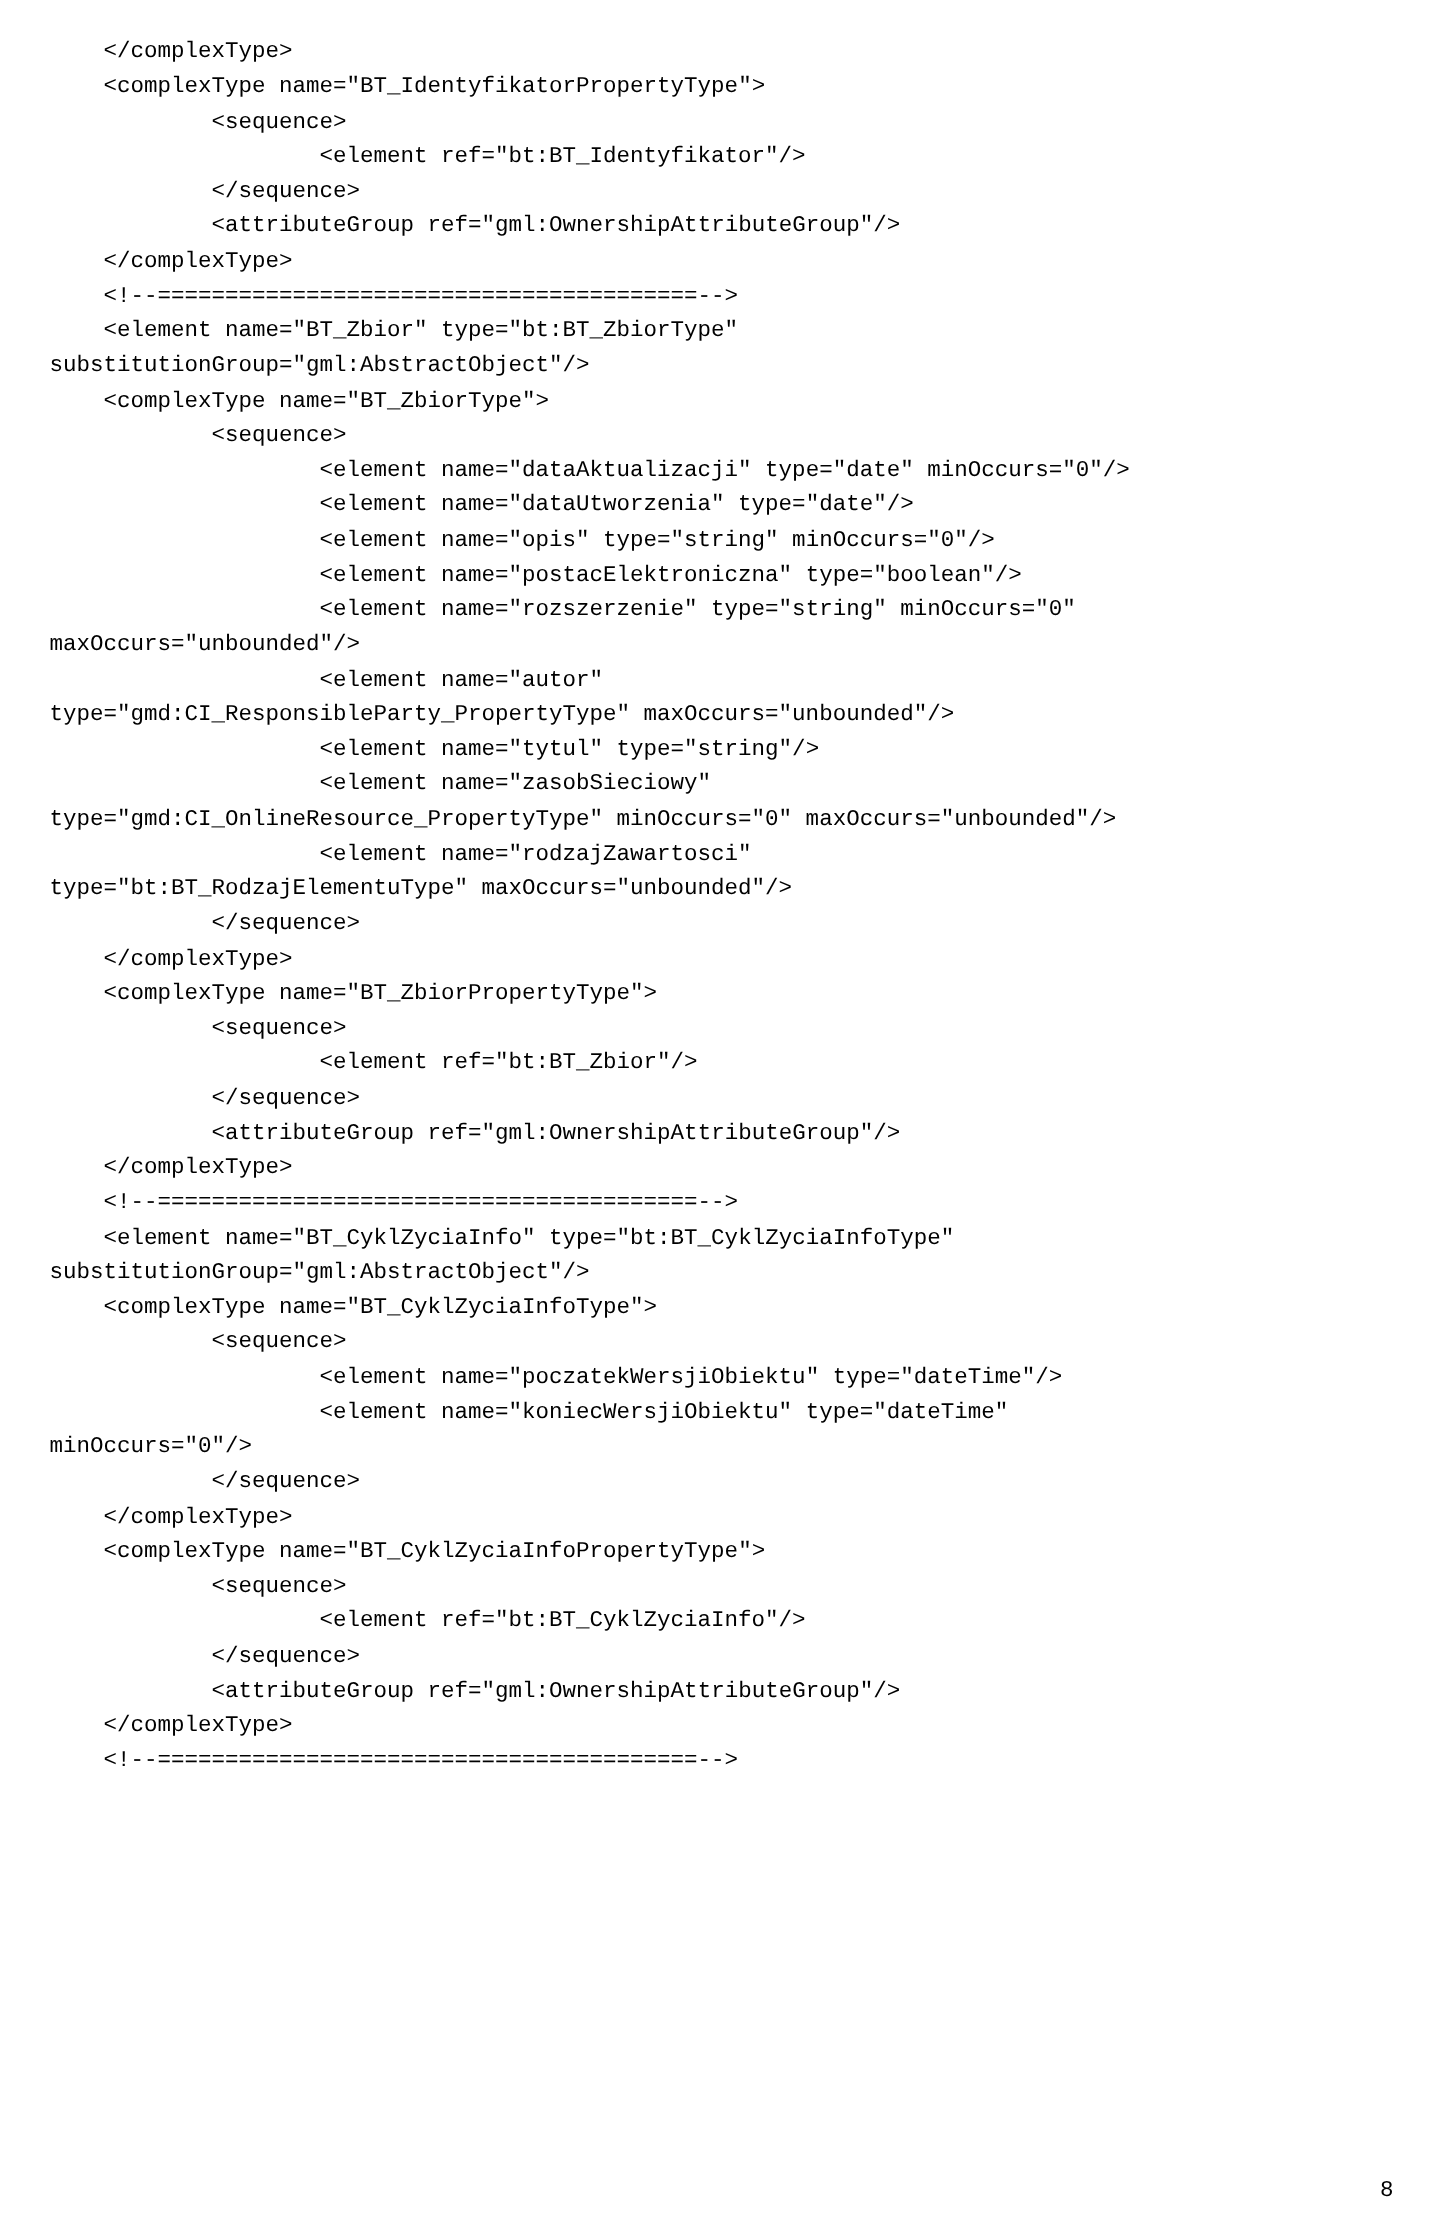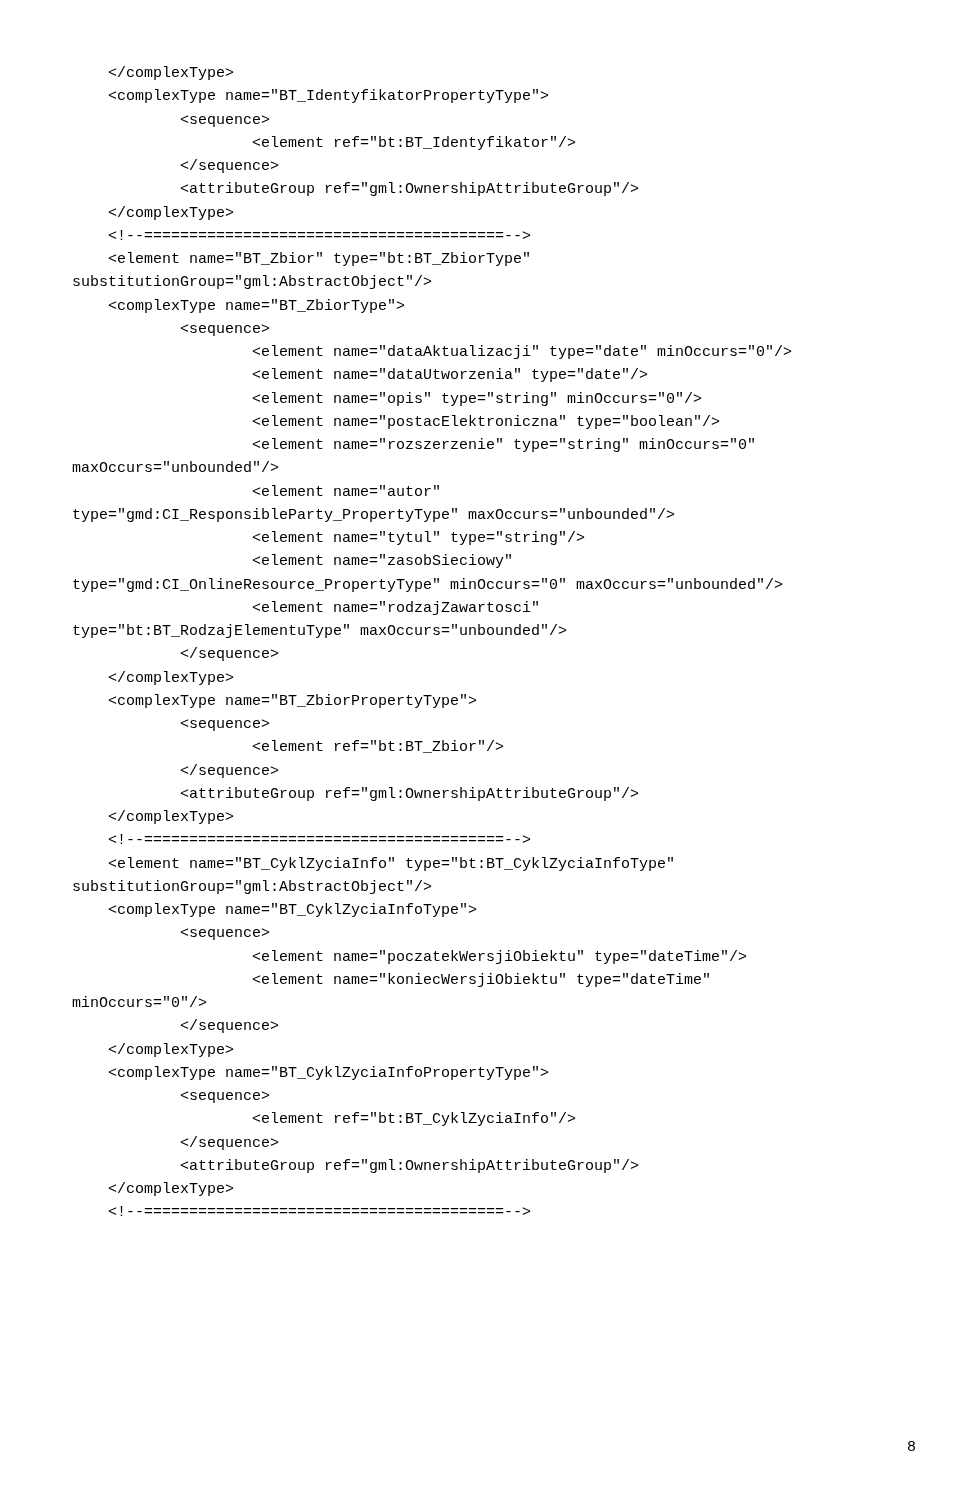--- a/index.html
+++ b/index.html
@@ -1,16 +1,16 @@
 <!DOCTYPE html>
 <html><head>
   <meta charset="utf-8">
   <style>
     * {
-      margin: 14px;
+      margin: 1px;
       padding: 0;
       box-sizing: border-box;
       font-family: Liberation Mono, monospace;
     }
     body {
       background: #ffffff;
       font-family: 'Courier New', Courier, monospace;
       font-size: 15px;
       color: #000000;
       padding: 20px 30px;

